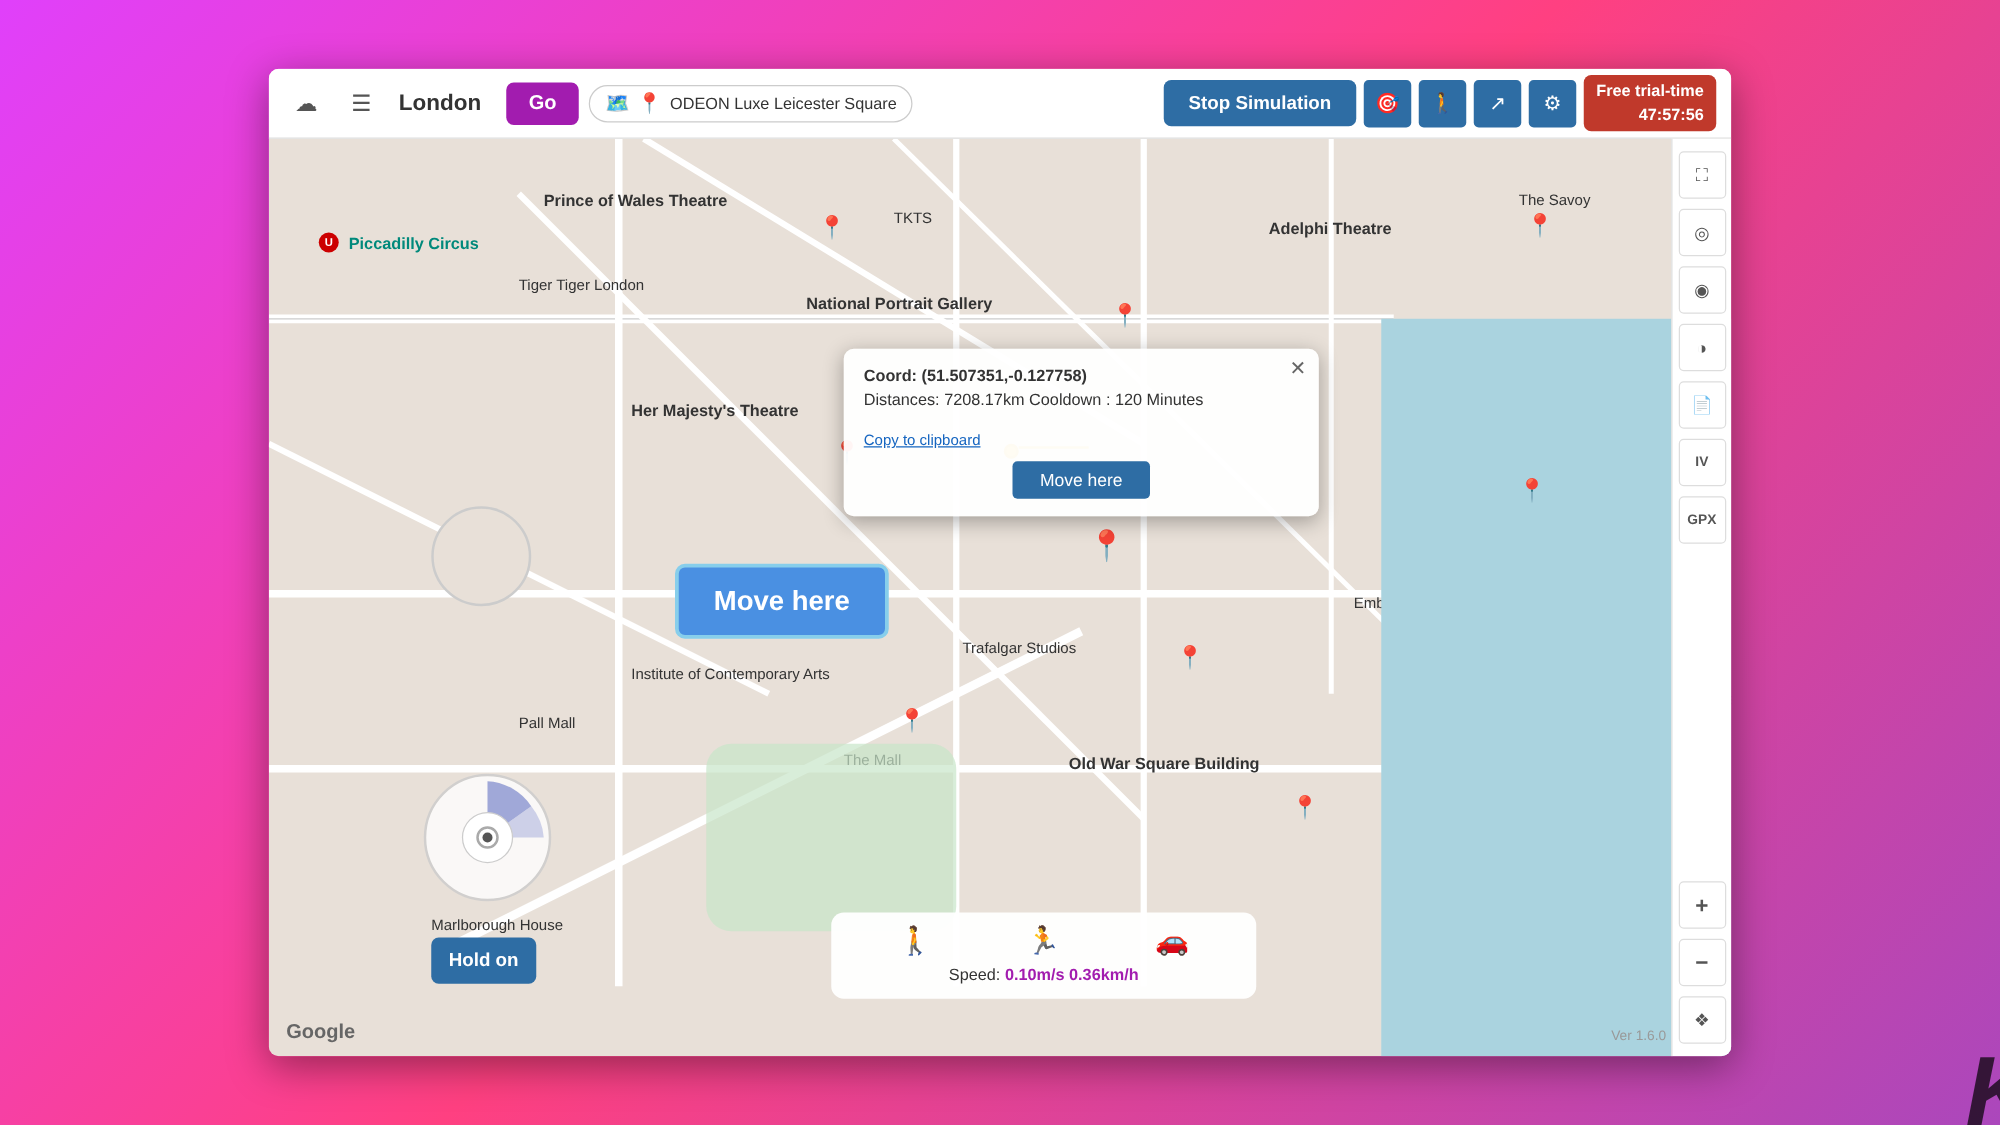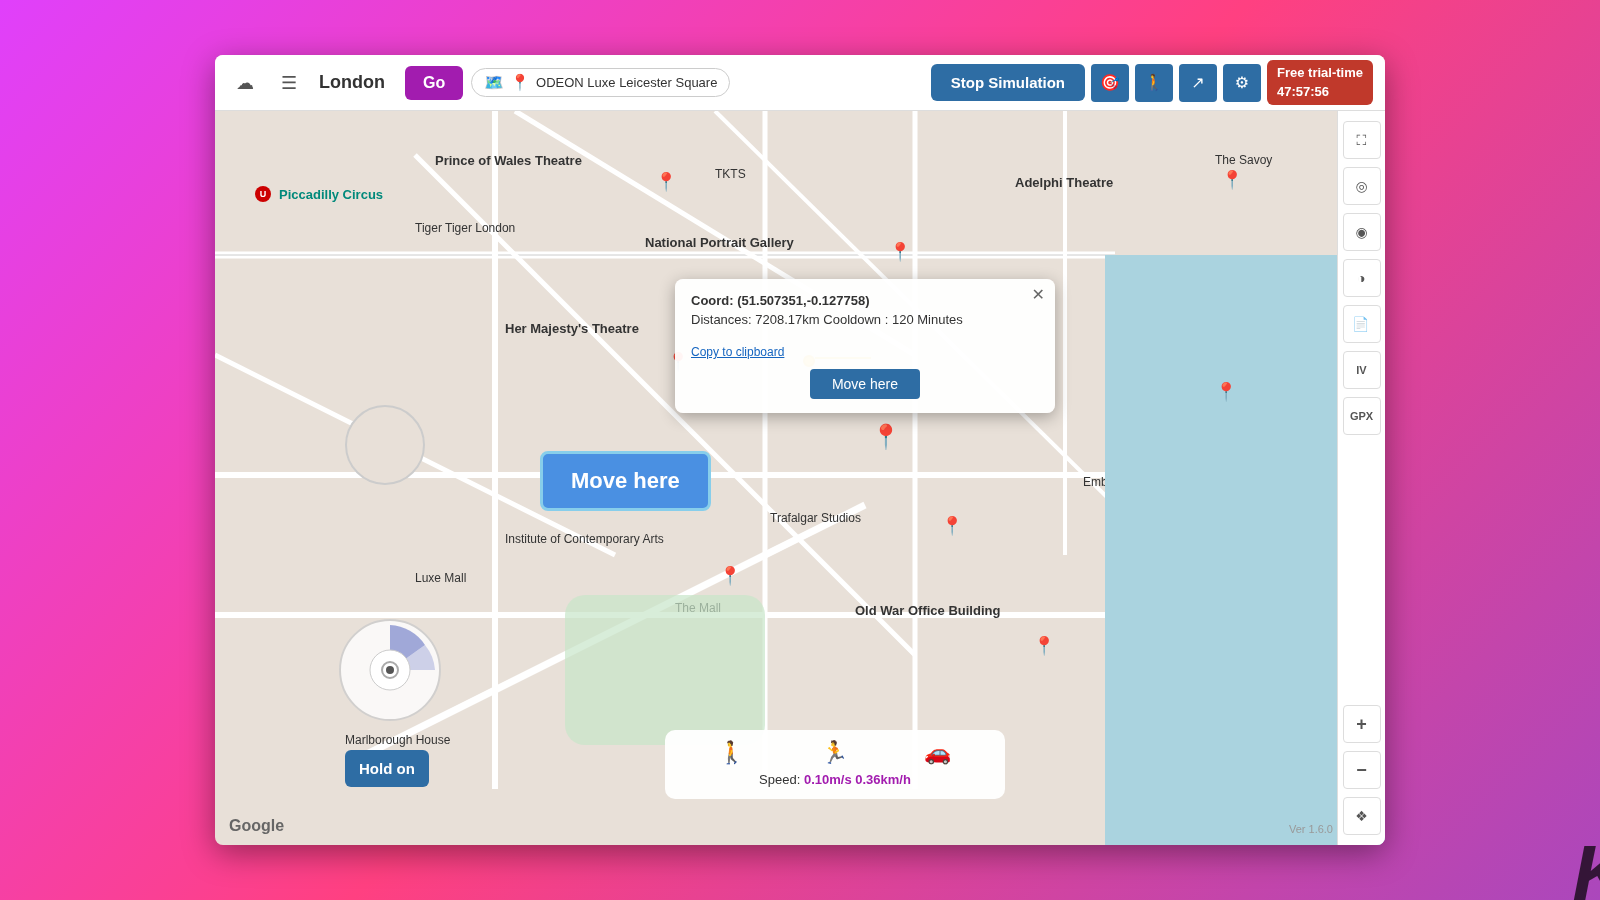--- a/index.html
+++ b/index.html
@@ -120,21 +120,21 @@
       cursor: pointer;
       font-size: 16px;
     }
     #free-trial-badge {
       background: #c0392b;
       color: white;
       border-radius: 6px;
       padding: 4px 10px;
       font-size: 13px;
       font-weight: bold;
-      text-align: left;
+      text-align: right;
       line-height: 1.4;
     }
     
     #map-content {
       position: absolute;
       top: 56px; left: 0; right: 0; bottom: 0;
       overflow: hidden;
     }
     
     .map-label {
@@ -435,23 +435,23 @@
     <div class="map-label" style="top:110px; left:200px">Tiger Tiger London</div>
     <div class="map-label bold" style="top:124px; left:430px">National Portrait Gallery</div>
     <div class="map-label bold" style="top:64px; left:800px">Adelphi Theatre</div>
     <div class="map-label" style="top:42px; left:1000px">The Savoy</div>
     <div class="map-label bold" style="top:210px; left:290px">Her Majesty's Theatre</div>
     <div class="map-label bold" style="top:220px; left:1040px">Waterloo</div>
     <div class="map-label" style="top:275px; left:940px">Gordon's Wine Bar</div>
     <div class="map-label" style="top:364px; left:868px">Embankment</div>
     <div class="map-label" style="top:400px; left:555px">Trafalgar Studios</div>
     <div class="map-label" style="top:420px; left:290px; width:120px; line-height:1.4;">Institute of Contemporary Arts</div>
-    <div class="map-label" style="top:460px; left:200px">Luxe Mall</div>
+    <div class="map-label" style="top:460px; left:200px">Pall Mall</div>
     <div class="map-label" style="top:490px; left:460px">The Mall</div>
-    <div class="map-label bold" style="top:492px; left:640px">Old War Office Building</div>
+    <div class="map-label bold" style="top:492px; left:640px">Old War Square Building</div>
     <div class="map-label" style="top:440px; left:930px; width:180px; line-height:1.4;">Hungerford Bridge and Golden Jubilee Bridges</div>
     <div class="map-label" style="top:524px; left:920px">Whitehall Gardens</div>
     <div class="map-label" style="top:622px; left:130px">Marlborough House</div>
     <div class="map-label" style="top:56px; left:500px">TKTS</div>
 
     <div id="piccadilly-label">
       <span id="underground-symbol">U</span>
       <span></span>
       <span style="color:#00897b; font-weight:bold; font-size:13px;">Piccadilly Circus</span>
     </div>

